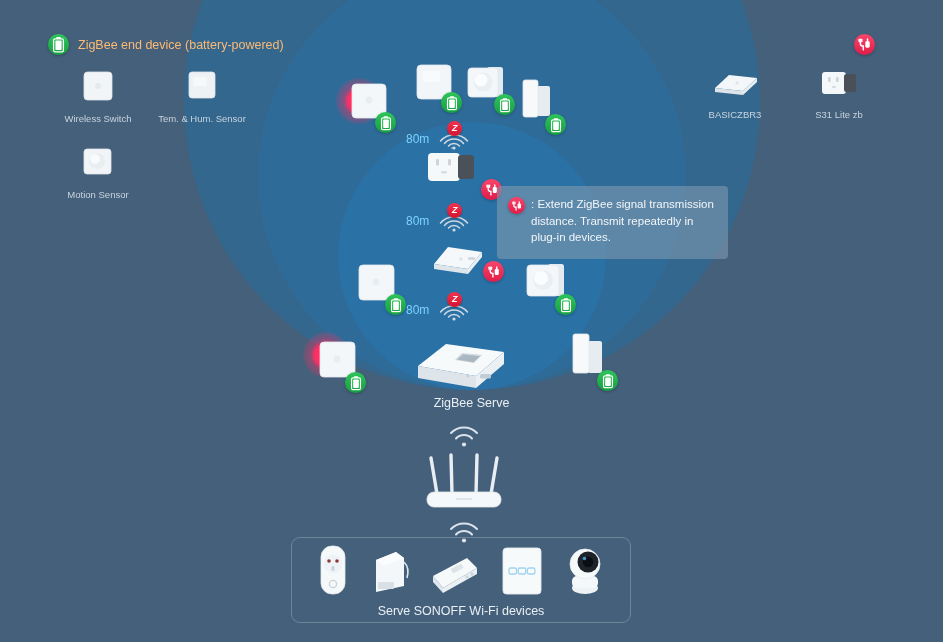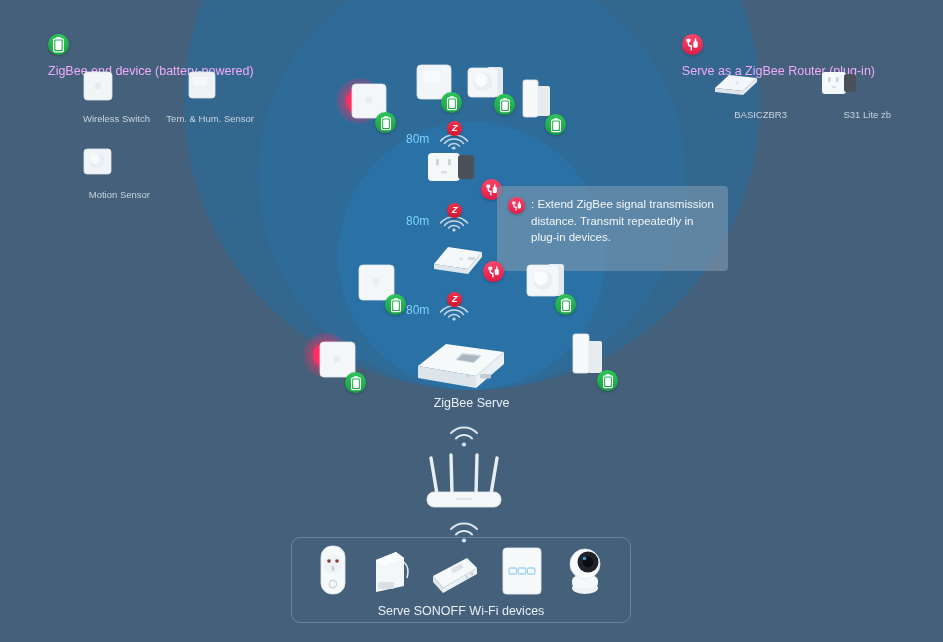--- a/index.html
+++ b/index.html
@@ -19,40 +19,40 @@
     left:50%;transform:translateX(-50%);
   }
   .arc-1{width:576px;height:576px;bottom:252px;background:#34678f;opacity:.95;}
   .arc-2{width:428px;height:428px;bottom:252px;background:#2f6b99;opacity:.95;}
   .arc-3{width:268px;height:268px;bottom:252px;background:#2a72a6;opacity:.95;}
   .arc-mask{
     position:absolute;left:0;right:0;bottom:0;height:252px;background:#44607a;
   }
 
   
-  .legend{position:absolute;display:flex;align-items:flex-start;gap:9px;font-size:12.5px;color:#f0abfc;flex-direction:column;}
+  .legend{position:absolute;display:flex;align-items:center;gap:9px;font-size:12.5px;color:#fdba74;}
   .legend-left{left:48px;top:34px;}
   .legend-right{right:68px;top:34px;}
 
   
   .badge{
     width:21px;height:21px;border-radius:50%;
     display:flex;align-items:center;justify-content:center;flex:none;
     box-shadow:0 1px 3px rgba(0,0,0,.25);
   }
   .badge-battery{background:#22b14c;background:linear-gradient(#2fc45c,#15a03f);}
   .badge-router{background:#ef2d56;background:linear-gradient(#f9456b,#e01c48);}
   .badge svg{display:block;}
 
   
   .swatches{position:absolute;}
   .sw-left{left:46px;top:62px;width:230px;}
   .sw-right{right:52px;top:58px;}
   .sw-row{display:flex;}
-  .sw{width:104px;text-align:right;}
+  .sw{width:104px;text-align:center;}
   .sw-img{height:44px;display:flex;align-items:flex-end;justify-content:center;}
   .sw-cap{font-size:9.5px;color:#c8d4de;margin-top:7px;line-height:1.2;white-space:nowrap;}
   .sw-wide{width:130px;}
 
   
   .node{position:absolute;}
   .node .dev{position:relative;display:block;}
   .node .badge{position:absolute;}
   .b-br{right:-8px;bottom:-7px;}
   .b-rr{right:-16px;bottom:-6px;}
@@ -72,21 +72,21 @@
     background:linear-gradient(#f2334f,#d4142f);
     display:flex;align-items:center;justify-content:center;
     font-size:9px;font-weight:bold;color:#fff;font-style:italic;line-height:1;
     box-shadow:0 1px 2px rgba(0,0,0,.3);
   }
 
   
   .callout{
     position:absolute;left:497px;top:186px;width:210px;
     background:rgba(124,152,175,.62);
-    border-radius:4px;padding:10px 10px 25px 11px;
+    border-radius:4px;padding:10px 10px 13px 11px;
     display:flex;gap:6px;
     font-size:11.5px;line-height:1.45;color:#f2f6f9;
   }
   .callout .badge{width:17px;height:17px;margin-top:1px;}
 
   
   .hub-label{
     position:absolute;left:0;right:0;top:396px;text-align:center;
     font-size:12.5px;color:#e9eff4;
   }
@@ -132,21 +132,20 @@
   <div class="legend legend-right">
     <span class="badge badge-router">
       <svg width="13" height="13" viewBox="0 0 13 13">
         <path d="M2.4 1.2v4.2a2.6 2.6 0 0 0 2.6 2.6h.3v3.8" fill="none" stroke="#fff" stroke-width="1.5" stroke-linecap="round"></path>
         <line x1="1.2" y1="1.4" x2="1.2" y2="3.6" stroke="#fff" stroke-width="1.5" stroke-linecap="round"></line>
         <line x1="3.8" y1="1.4" x2="3.8" y2="3.6" stroke="#fff" stroke-width="1.5" stroke-linecap="round"></line>
         <rect x="7.3" y="3.3" width="4.4" height="6.4" rx="1.4" fill="#fff"></rect>
         <line x1="9.5" y1="1.1" x2="9.5" y2="3.4" stroke="#fff" stroke-width="1.5" stroke-linecap="round"></line>
       </svg>
     </span>
-    <span>Serve as a ZigBee Router (plug-in)</span>
   </div>
 
   <div class="swatches sw-left">
     <div class="sw-row">
       <div class="sw">
         <div class="sw-img">
           <svg width="38" height="38" viewBox="0 0 38 38">
             <rect x="5" y="4" width="28" height="28" rx="3.5" fill="#f2f5f7"></rect>
             <rect x="5" y="4" width="28" height="28" rx="3.5" fill="none" stroke="#dfe5ea" stroke-width=".8"></rect>
             <circle cx="19" cy="18" r="3" fill="#e4eaee"></circle>

